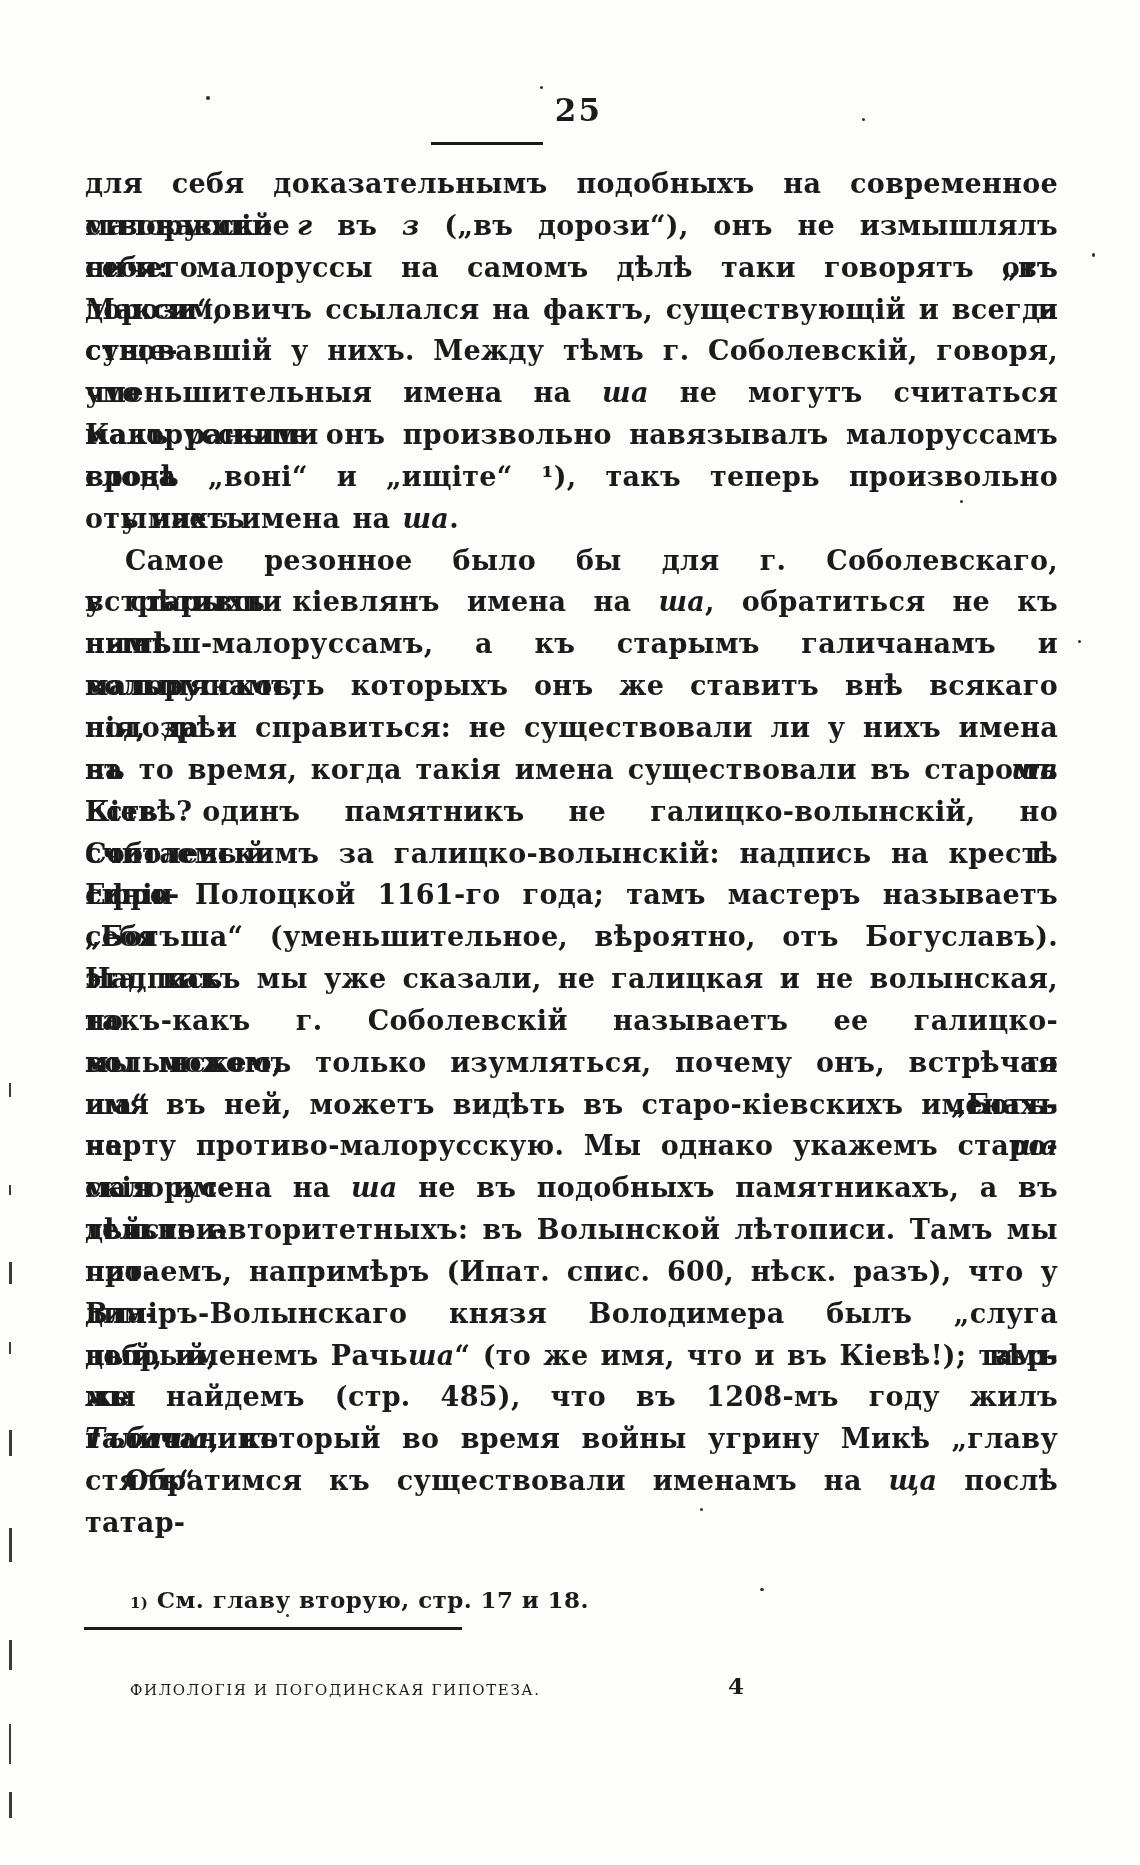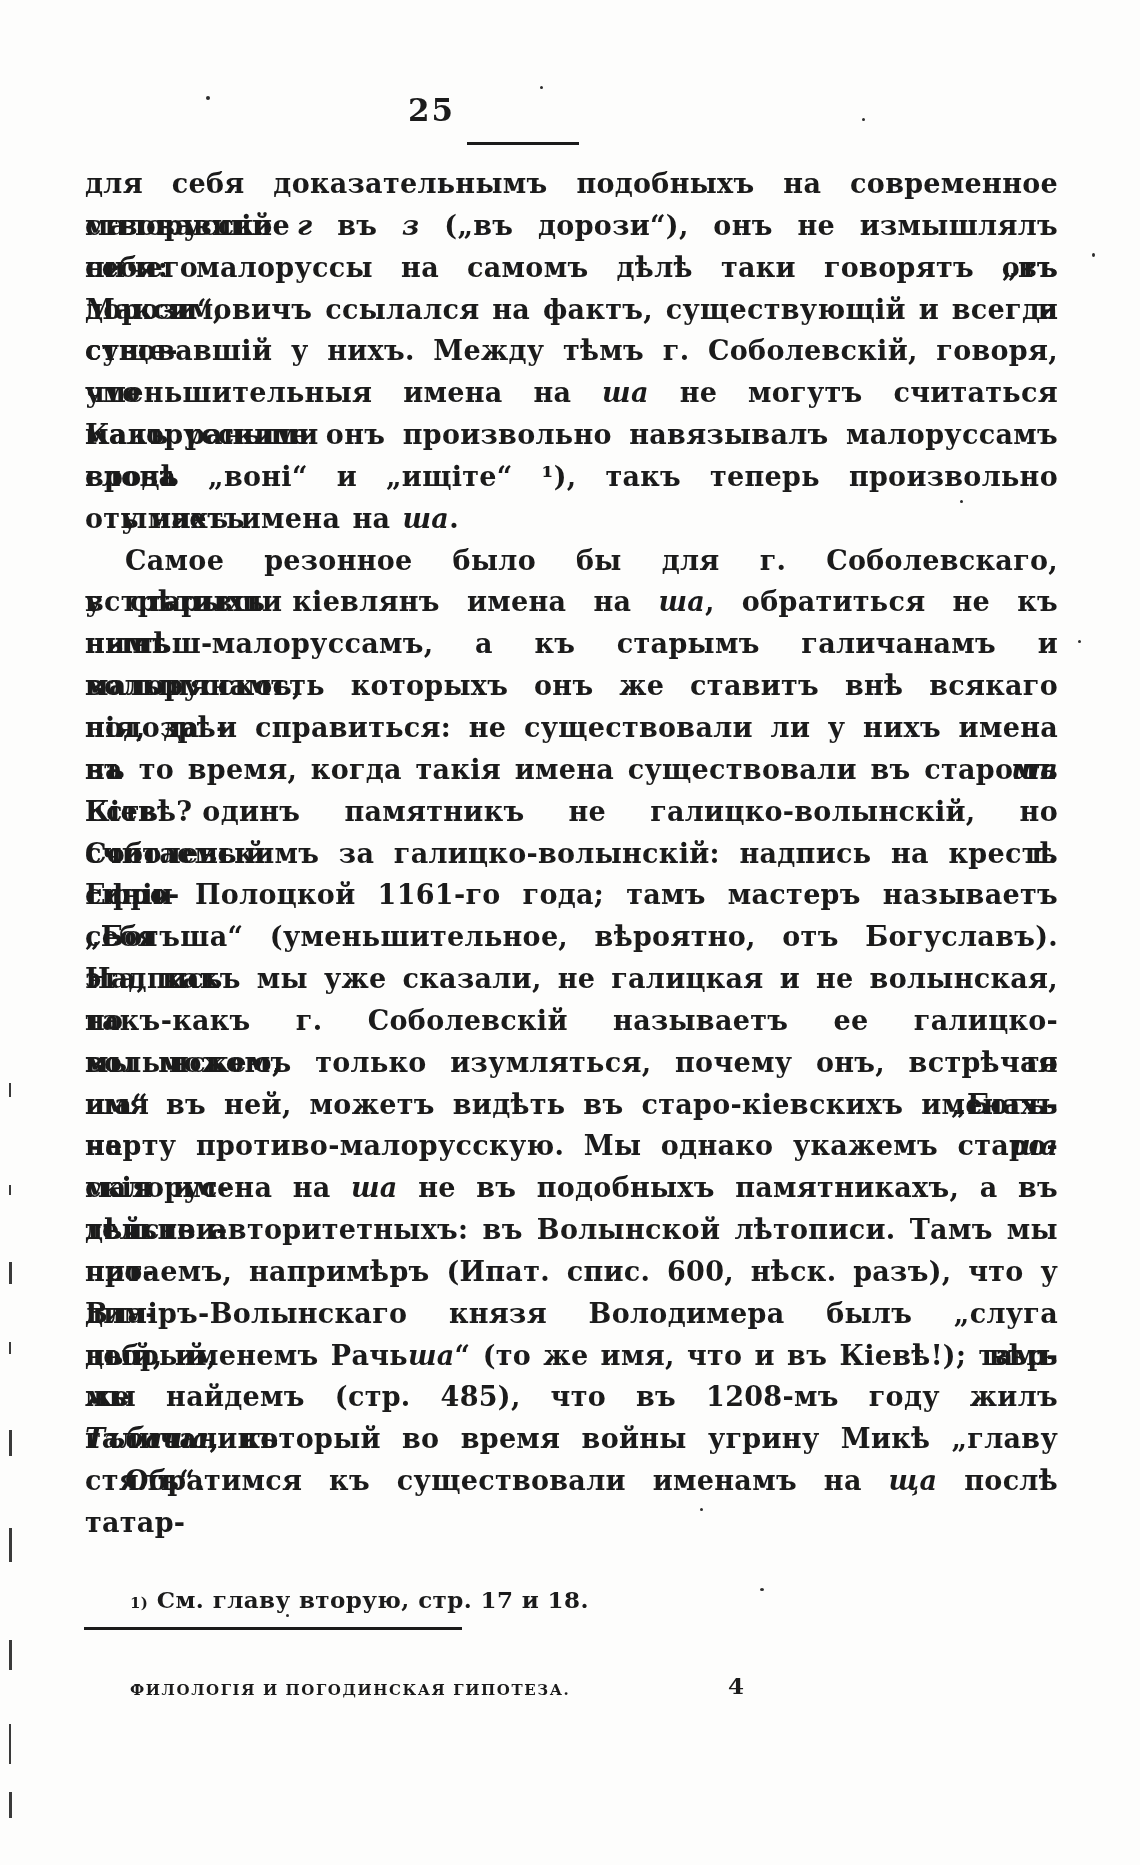--- a/index.html
+++ b/index.html
@@ -4,21 +4,21 @@
 <style>
   html,body{margin:0;padding:0;}
   body{
     width:1140px;height:1865px;position:relative;overflow:hidden;
     background:#fdfdfc;
     font-family:"DejaVu Serif","Liberation Serif",serif;
     color:#1b1b1b;
   }
   .page{position:absolute;inset:0;}
   
-  .pagenum-wrap{position:absolute;top:92px;left:408px;width:230px;text-align:left;}
+  .pagenum-wrap{position:absolute;top:92px;left:372px;width:230px;text-align:right;}
   .pagenum{font-size:31px;font-weight:700;letter-spacing:2px;}
   .pagenum-rule{margin:14px auto 0 auto;width:112px;height:3px;background:#1b1b1b;}
   
   .body-text{
     position:absolute;left:85px;top:163px;width:973px;
     font-size:27px;font-weight:700;line-height:41.85px;
     letter-spacing:0.3px;word-spacing:2.5px;
   }
   .line{text-align:justify;white-space:normal;height:41.85px;overflow:visible;}
   .line::after{content:"";display:inline-block;width:100%;height:0;}
@@ -29,21 +29,21 @@
   
   .footnote-rule{position:absolute;left:84px;top:1627px;width:378px;height:3px;background:#1b1b1b;}
   .footnote{
     position:absolute;left:130px;top:1586px;width:800px;
     font-size:23px;font-weight:700;letter-spacing:0.4px;
   }
   .footnote .fn-marker{font-size:15px;vertical-align:baseline;}
   
   .running-title{
     position:absolute;left:130px;top:1681px;
-    font-size:15px;font-weight:700;letter-spacing:1.6px;
+    font-size:15px;font-weight:400;letter-spacing:1.6px;
   }
   .signature-num{
     position:absolute;left:728px;top:1672px;
     font-size:23px;font-weight:700;
   }
   
   .binding-marks i{position:absolute;left:9px;width:3px;background:#3a3a3a;display:block;}
   .binding-marks i:nth-of-type(1){top:1083px;height:14px;width:2px;}
   .binding-marks i:nth-of-type(2){top:1185px;height:10px;width:2px;}
   .binding-marks i:nth-of-type(3){top:1262px;height:22px;}

